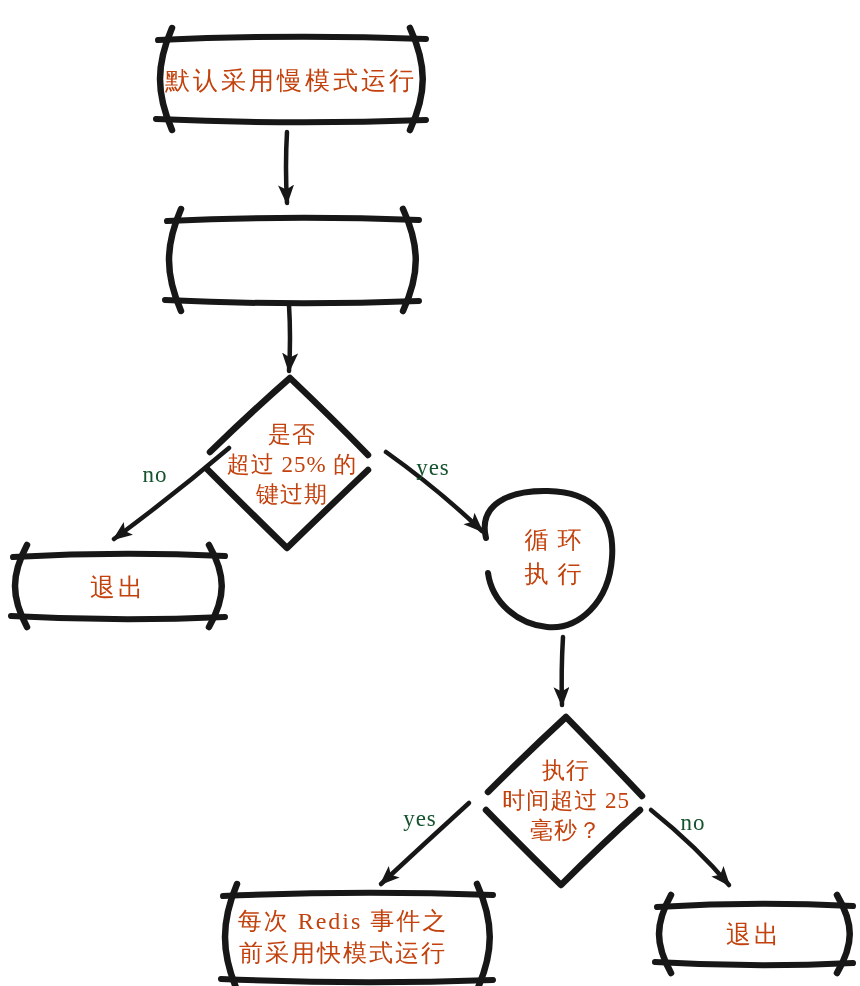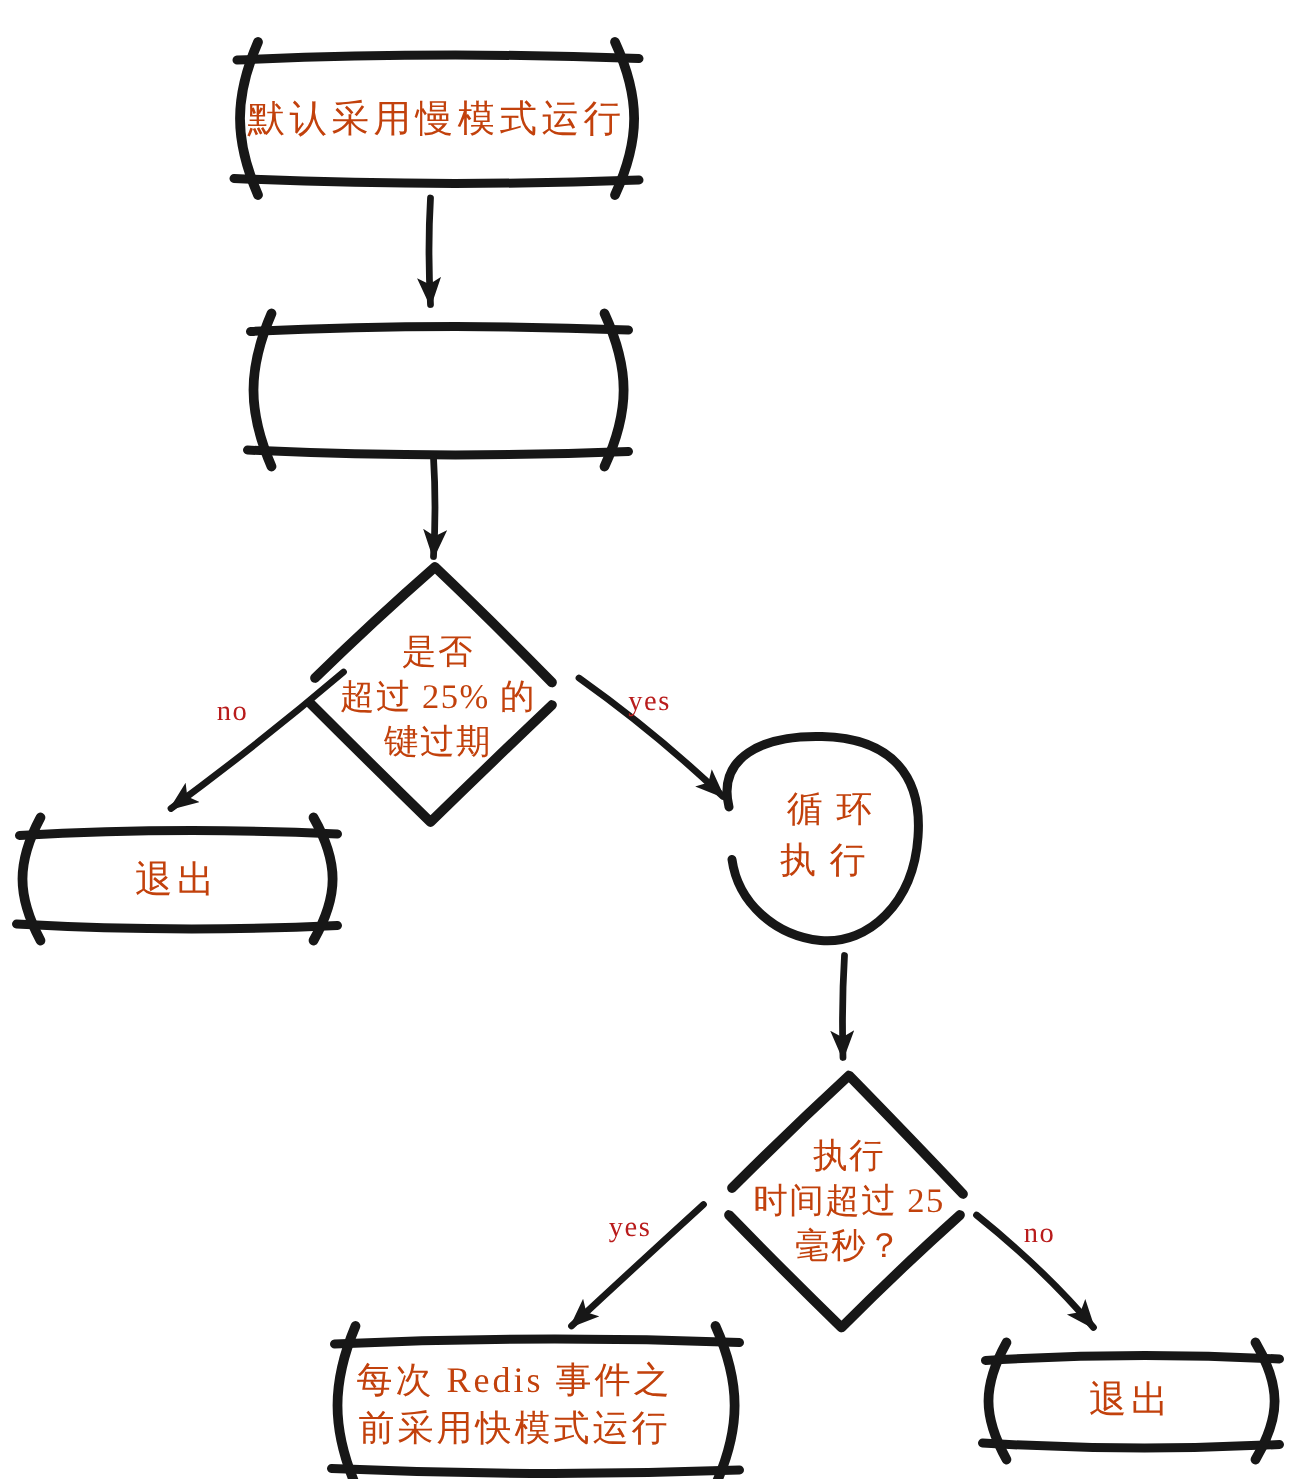--- a/index.html
+++ b/index.html
@@ -40,26 +40,27 @@
   .node-label.diamond-text {
     font-size: 23px;
     line-height: 1.3;
     letter-spacing: 1px;
   }
   .node-label.loop-text {
     font-size: 24px;
     letter-spacing: 9px;
     line-height: 1.4;
     text-indent: 9px; 
+    text-align: right;
   }
   .edge-label {
     position: absolute;
     transform: translate(-50%, -50%);
-    color: #b91c1c;
-    font-size: 19px;
+    color: #14532d;
+    font-size: 23px;
     letter-spacing: 1px;
     user-select: none;
   }
   .shape-stroke {
     fill: none;
     stroke: #171717;
     stroke-linecap: round;
     stroke-linejoin: round;
   }
   .box-line   { stroke-width: 6; }

